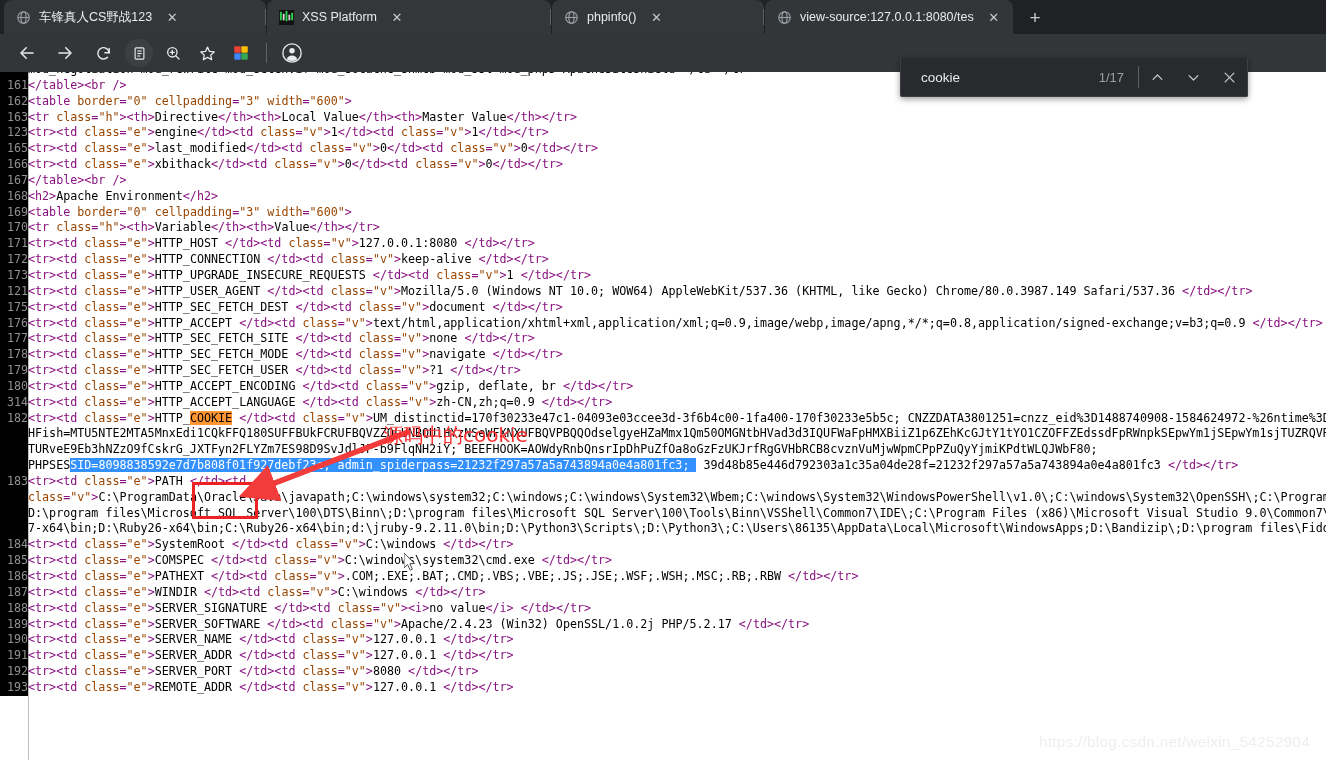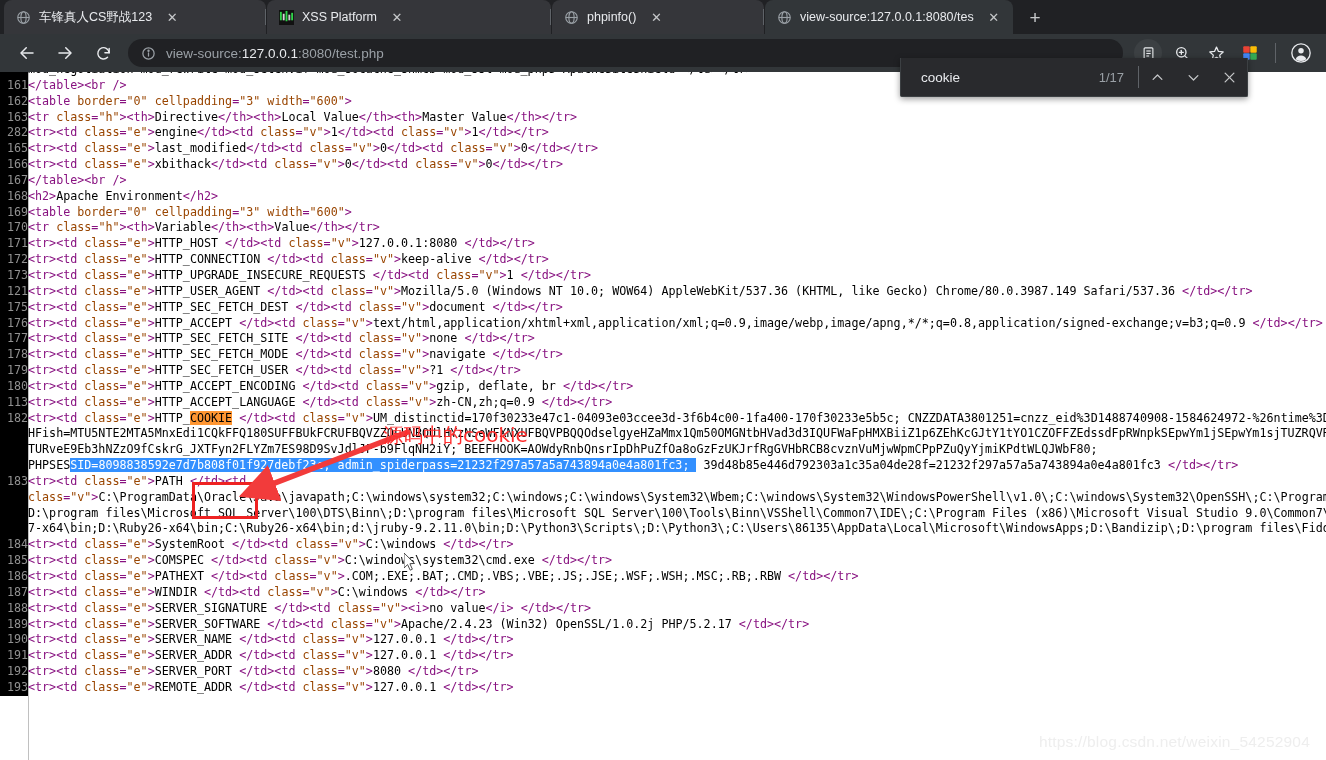--- a/index.html
+++ b/index.html
@@ -338,30 +338,20 @@
           <polyline points="13 5 20 12 13 19"></polyline>
       </svg>
     </div>
     <div class="nav-btn enabled">
       <svg width="17" height="17" viewBox="0 0 24 24" fill="none" stroke="currentColor" stroke-width="2" stroke-linecap="round" stroke-linejoin="round">
         <path d="M20 11a8 8 0 1 0-2.3 6.4"></path>
           <polyline points="20 5 20 11 14 11"></polyline>
       </svg>
     </div>
 
-    <div id="omnibox">
-      <span class="info-icon">
-        <svg width="15" height="15" viewBox="0 0 24 24" fill="none" stroke="currentColor" stroke-width="2" stroke-linecap="round">
-          <circle cx="12" cy="12" r="9"></circle>
-            <line x1="12" y1="11" x2="12" y2="16"></line>
-            <circle cx="12" cy="7.6" r="0.9" fill="currentColor"></circle>
-        </svg>
-      </span>
-      <span id="url-text"><span>view-source:</span><b>127.0.0.1</b><span>:8080/test.php</span></span>
-    </div>
 
     <div class="tb-icon circled">
       <svg width="15" height="15" viewBox="0 0 24 24" fill="none" stroke="currentColor" stroke-width="1.8">
         <rect x="5" y="3" width="14" height="18" rx="1.5"></rect>
           <line x1="8.5" y1="8" x2="15.5" y2="8"></line>
           <line x1="8.5" y1="12" x2="15.5" y2="12"></line>
           <line x1="8.5" y1="16" x2="13" y2="16"></line>
       </svg>
     </div>
     <div class="tb-icon">
@@ -432,21 +422,21 @@
         </tr>
         <tr>
           <td class="ln">162</td>
           <td class="code"><span class="tg">&lt;table </span><span class="at">border</span><span class="tg">=</span><span class="at">"0"</span><span class="tg"> </span><span class="at">cellpadding</span><span class="tg">=</span><span class="at">"3"</span><span class="tg"> </span><span class="at">width</span><span class="tg">=</span><span class="at">"600"</span><span class="tg">&gt;</span></td>
         </tr>
         <tr>
           <td class="ln">163</td>
           <td class="code"><span class="tg">&lt;tr </span><span class="at">class</span><span class="tg">=</span><span class="at">"h"</span><span class="tg">&gt;&lt;th&gt;</span><span class="tx">Directive</span><span class="tg">&lt;/th&gt;&lt;th&gt;</span><span class="tx">Local Value</span><span class="tg">&lt;/th&gt;&lt;th&gt;</span><span class="tx">Master Value</span><span class="tg">&lt;/th&gt;&lt;/tr&gt;</span></td>
         </tr>
         <tr>
-          <td class="ln">282</td>
+          <td class="ln">123</td>
           <td class="code"><span class="tg">&lt;tr&gt;&lt;td </span><span class="at">class</span><span class="tg">=</span><span class="at">"e"</span><span class="tg">&gt;</span><span class="tx">engine</span><span class="tg">&lt;/td&gt;&lt;td </span><span class="at">class</span><span class="tg">=</span><span class="at">"v"</span><span class="tg">&gt;</span><span class="tx">1</span><span class="tg">&lt;/td&gt;&lt;td </span><span class="at">class</span><span class="tg">=</span><span class="at">"v"</span><span class="tg">&gt;</span><span class="tx">1</span><span class="tg">&lt;/td&gt;&lt;/tr&gt;</span></td>
         </tr>
         <tr>
           <td class="ln">165</td>
           <td class="code"><span class="tg">&lt;tr&gt;&lt;td </span><span class="at">class</span><span class="tg">=</span><span class="at">"e"</span><span class="tg">&gt;</span><span class="tx">last_modified</span><span class="tg">&lt;/td&gt;&lt;td </span><span class="at">class</span><span class="tg">=</span><span class="at">"v"</span><span class="tg">&gt;</span><span class="tx">0</span><span class="tg">&lt;/td&gt;&lt;td </span><span class="at">class</span><span class="tg">=</span><span class="at">"v"</span><span class="tg">&gt;</span><span class="tx">0</span><span class="tg">&lt;/td&gt;&lt;/tr&gt;</span></td>
         </tr>
         <tr>
           <td class="ln">166</td>
           <td class="code"><span class="tg">&lt;tr&gt;&lt;td </span><span class="at">class</span><span class="tg">=</span><span class="at">"e"</span><span class="tg">&gt;</span><span class="tx">xbithack</span><span class="tg">&lt;/td&gt;&lt;td </span><span class="at">class</span><span class="tg">=</span><span class="at">"v"</span><span class="tg">&gt;</span><span class="tx">0</span><span class="tg">&lt;/td&gt;&lt;td </span><span class="at">class</span><span class="tg">=</span><span class="at">"v"</span><span class="tg">&gt;</span><span class="tx">0</span><span class="tg">&lt;/td&gt;&lt;/tr&gt;</span></td>
         </tr>
@@ -500,21 +490,21 @@
         </tr>
         <tr>
           <td class="ln">179</td>
           <td class="code"><span class="tg">&lt;tr&gt;&lt;td </span><span class="at">class</span><span class="tg">=</span><span class="at">"e"</span><span class="tg">&gt;</span><span class="tx">HTTP_SEC_FETCH_USER </span><span class="tg">&lt;/td&gt;&lt;td </span><span class="at">class</span><span class="tg">=</span><span class="at">"v"</span><span class="tg">&gt;</span><span class="tx">?1 </span><span class="tg">&lt;/td&gt;&lt;/tr&gt;</span></td>
         </tr>
         <tr>
           <td class="ln">180</td>
           <td class="code"><span class="tg">&lt;tr&gt;&lt;td </span><span class="at">class</span><span class="tg">=</span><span class="at">"e"</span><span class="tg">&gt;</span><span class="tx">HTTP_ACCEPT_ENCODING </span><span class="tg">&lt;/td&gt;&lt;td </span><span class="at">class</span><span class="tg">=</span><span class="at">"v"</span><span class="tg">&gt;</span><span class="tx">gzip, deflate, br </span><span class="tg">&lt;/td&gt;&lt;/tr&gt;</span></td>
         </tr>
         <tr>
-          <td class="ln">113</td>
+          <td class="ln">314</td>
           <td class="code"><span class="tg">&lt;tr&gt;&lt;td </span><span class="at">class</span><span class="tg">=</span><span class="at">"e"</span><span class="tg">&gt;</span><span class="tx">HTTP_ACCEPT_LANGUAGE </span><span class="tg">&lt;/td&gt;&lt;td </span><span class="at">class</span><span class="tg">=</span><span class="at">"v"</span><span class="tg">&gt;</span><span class="tx">zh-CN,zh;q=0.9 </span><span class="tg">&lt;/td&gt;&lt;/tr&gt;</span></td>
         </tr>
         <tr>
           <td class="ln">182</td>
           <td class="code"><span class="tg">&lt;tr&gt;&lt;td </span><span class="at">class</span><span class="tg">=</span><span class="at">"e"</span><span class="tg">&gt;</span><span class="tx">HTTP_</span><span class="hl-find">COOKIE</span><span class="tx"> </span><span class="tg">&lt;/td&gt;&lt;td </span><span class="at">class</span><span class="tg">=</span><span class="at">"v"</span><span class="tg">&gt;</span><span class="tx">UM_distinctid=170f30233e47c1-04093e03ccee3d-3f6b4c00-1fa400-170f30233e5b5c; CNZZDATA3801251=cnzz_eid%3D1488740908-1584624972-%26ntime%3D1586408321; </span><br><span class="tx">HFish=MTU5NTE2MTA5MnxEdi1CQkFFQ180SUFFBUkFCRUFBQVZZQLUNBQUlHYzNSeWFXNXUFBQVPBQQOdselgyeHZaMmx1Qm50OMGNtbHVad3d3IQUFWaFpHMXBiiZ1p6ZEhKcGJtY1tYO1CZOFFZEdssdFpRWnpkSEpwYm1jSEpwYm1sjTUZRQVRNakFF5TUMwd055MHhPUDU</span><br><span class="tx">TURveE9Eb3hNZzO9fCskrG_JXTFyn2FLYZm7ES98D9SvJdlJF-b9FlqNH2iY; BEEFHOOK=AOWdyRnbQnsrIpDhPuZfOa8oGzFzUKJrfRgGVHbRCB8cvznVuMjwWpmCPpPZuQyYjmiKPdtWLQJWbF80; </span><br><span class="tx">PHPSES</span><span class="sel">SID=8098838592e7d7b808f01f927debf23c; admin_spiderpass=21232f297a57a5a743894a0e4a801fc3; </span><span class="tx"> 39d48b85e446d792303a1c35a04de28f=21232f297a57a5a743894a0e4a801fc3 </span><span class="tg">&lt;/td&gt;&lt;/tr&gt;</span></td>
         </tr>
         <tr>
           <td class="ln">183</td>
           <td class="code"><span class="tg">&lt;tr&gt;&lt;td </span><span class="at">class</span><span class="tg">=</span><span class="at">"e"</span><span class="tg">&gt;</span><span class="tx">PATH </span><span class="tg">&lt;/td&gt;&lt;td
 </span><span class="at">class</span><span class="tg">=</span><span class="at">"v"</span><span class="tg">&gt;</span><span class="tx">C:\ProgramData\Oracle\Java\javapath;C:\windows\system32;C:\windows;C:\windows\System32\Wbem;C:\windows\System32\WindowsPowerShell\v1.0\;C:\windows\System32\OpenSSH\;C:\Program Files (x86)\NVIDIA Corporation\PhysX\Common;C:\Program Files\NVIDIA Corporation\NVIDIA NvDLISR;D:\program files\Microsoft SQL Server\100\Tools\Binn\;D:\program files\Microsoft SQL Server\100\DTS\Binn\;D:\program files\Microsoft SQL Server\100\Tools\Binn\VSShell\Common7\IDE\;C:\Program Files (x86)\Microsoft Visual Studio 9.0\Common7\IDE\PrivateAssemblies\;D:\program files\Microsoft SQL Server\100\DTS\Binn\;C:\Program Files (x86)\Windows Kits\8.1\Windows Performance Toolkit\;C:\Ruby27-x64\bin;D:\Ruby26-x64\bin;C:\Ruby26-x64\bin;d:\jruby-9.2.11.0\bin;D:\Python3\Scripts\;D:\Python3\;C:\Users\86135\AppData\Local\Microsoft\WindowsApps;D:\Bandizip\;D:\program files\Fiddler;D:\PyCharm 2019.3.1\bin;D:\program files\Nmap;D:\PhpStorm 2019.1.2\bin;C:\Users\86135\AppData\Local\GitHubDesktop\bin </span></td>

